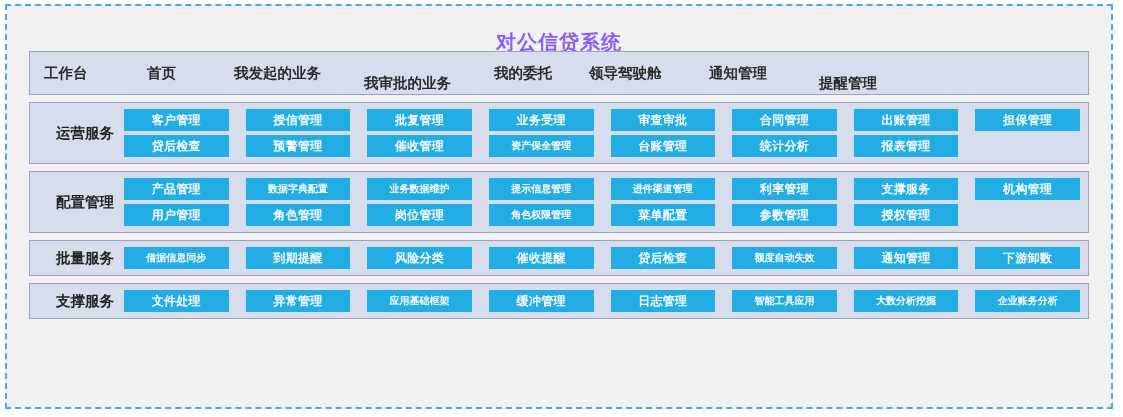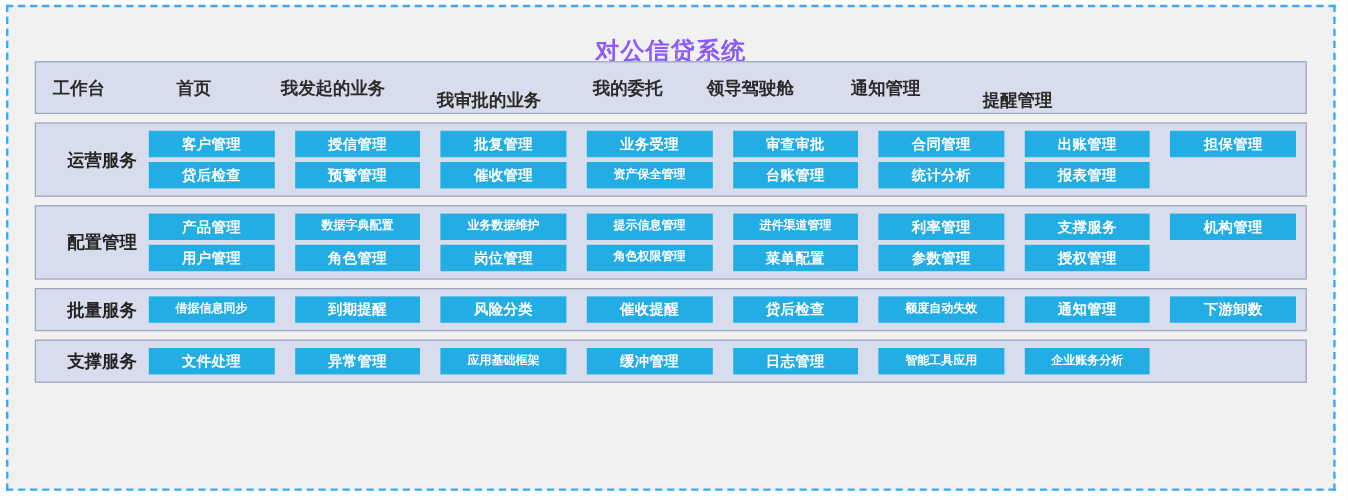--- a/index.html
+++ b/index.html
@@ -188,19 +188,20 @@
         </div>
         <div class="panel section one-row">
           <div class="section-label">支撑服务</div>
           <div class="grid">
             <div class="tile">文件处理</div>
             <div class="tile">异常管理</div>
             <div class="tile small">应用基础框架</div>
             <div class="tile">缓冲管理</div>
             <div class="tile">日志管理</div>
             <div class="tile small">智能工具应用</div>
+            <div class="tile small">大数分析挖掘</div>
             <div class="tile small">企业账务分析</div>
           </div>
         </div>
       </div>
 
   </div>
 </div>
 
 </body></html>

